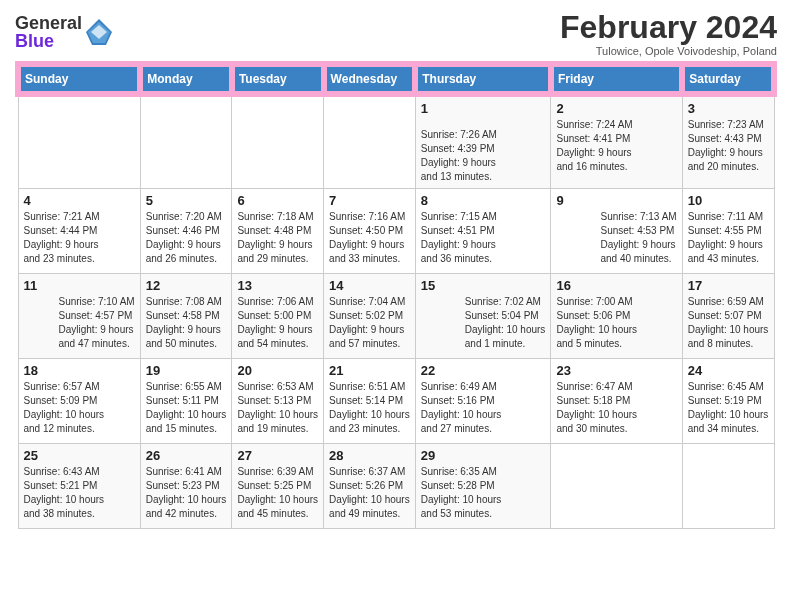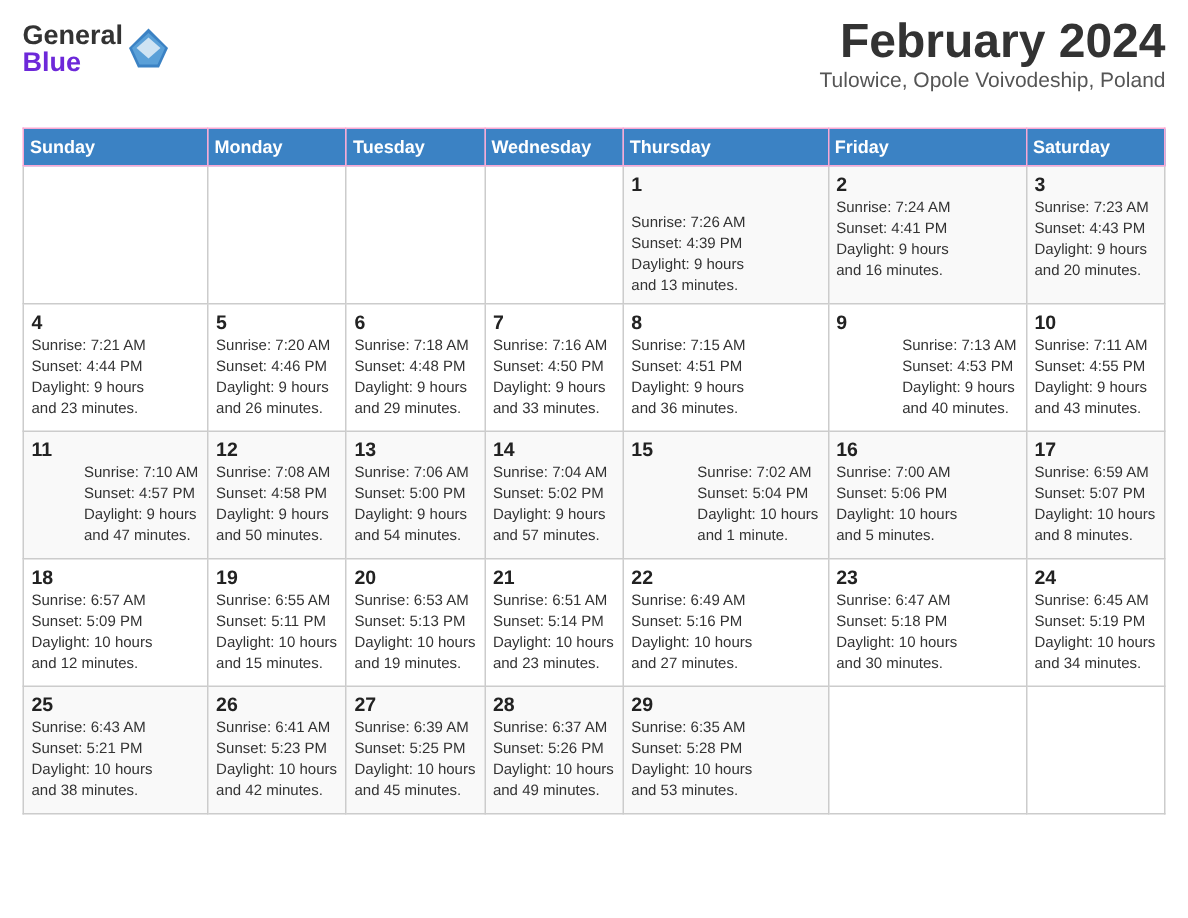--- a/index.html
+++ b/index.html
@@ -7,21 +7,21 @@
       font-family: Arial, sans-serif;
       background: #fff;
       width: 792px;
       min-height: 612px;
       padding: 10px 15px 15px 15px;
     }
     .header-area {
       display: flex;
       align-items: flex-start;
       justify-content: space-between;
-      margin-bottom: 24px;
+      margin-bottom: 4px;
       gap: 38px;
     }
     .logo {
       display: flex;
       align-items: center;
       margin-top: 4px;
     }
     .logo-text {
       display: flex;
       flex-direction: column;
@@ -45,36 +45,36 @@
     .title-area {
       text-align: right;
     }
     .calendar-title {
       font-size: 32px;
       font-weight: bold;
       color: #333;
       line-height: 1.1;
     }
     .calendar-subtitle {
-      font-size: 14px;
+      font-size: 11px;
       color: #555;
     }
     table {
       width: 100%;
       border-collapse: collapse;
       font-size: 11px;
     }
     thead tr th {
       background-color: #3b82c4;
       color: #fff;
       font-size: 12px;
       font-weight: bold;
       padding: 5px 4px;
       text-align: left;
-      border: 1px solid #f9a8d4;
+      border: 6px solid #f9a8d4;
     }
     tbody tr td {
       border: 1px solid #ccc;
       vertical-align: top;
       padding: 4px 5px;
       height: 85px;
       background: #fff;
     }
     tbody tr:nth-child(odd) td {
       background: #f9f9f9;

